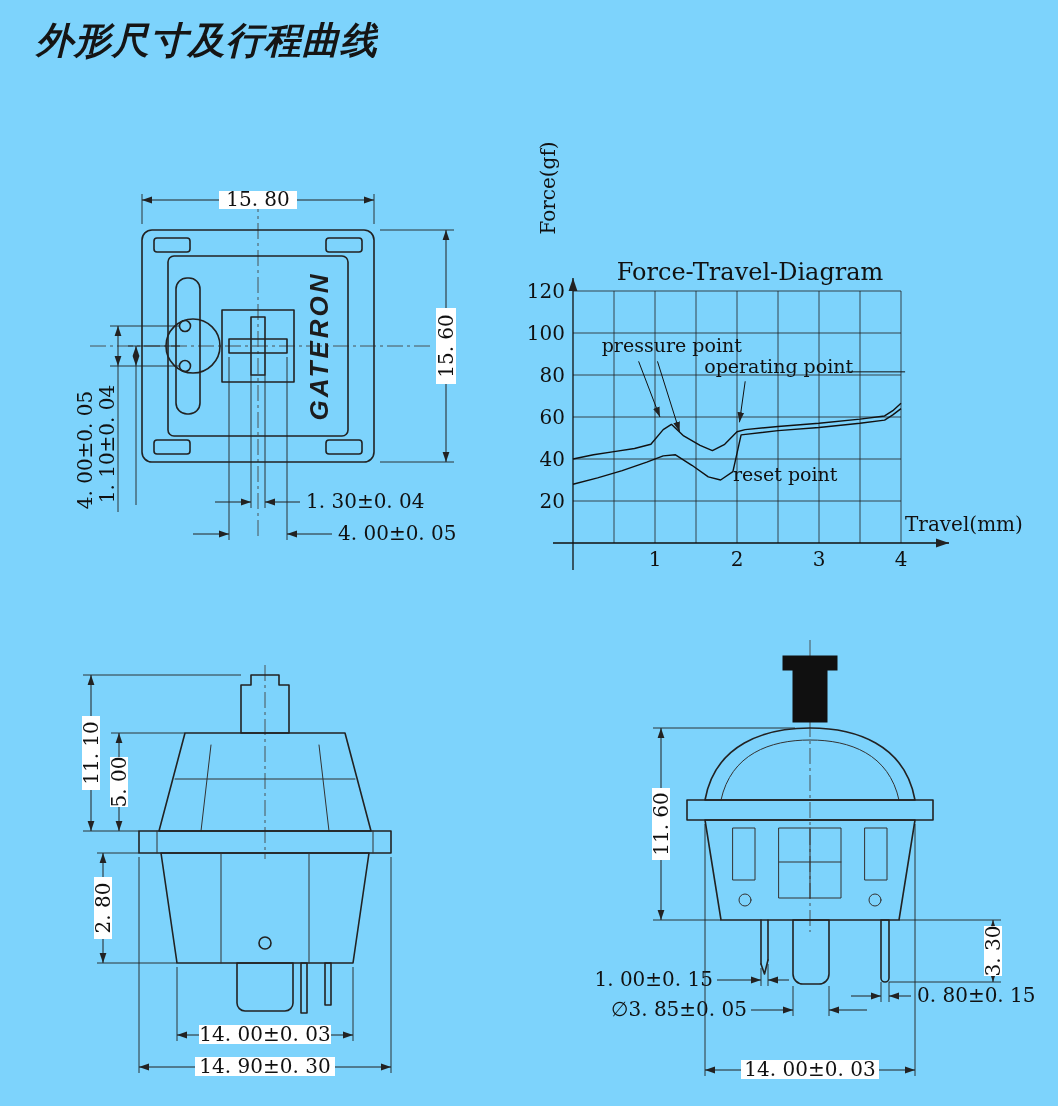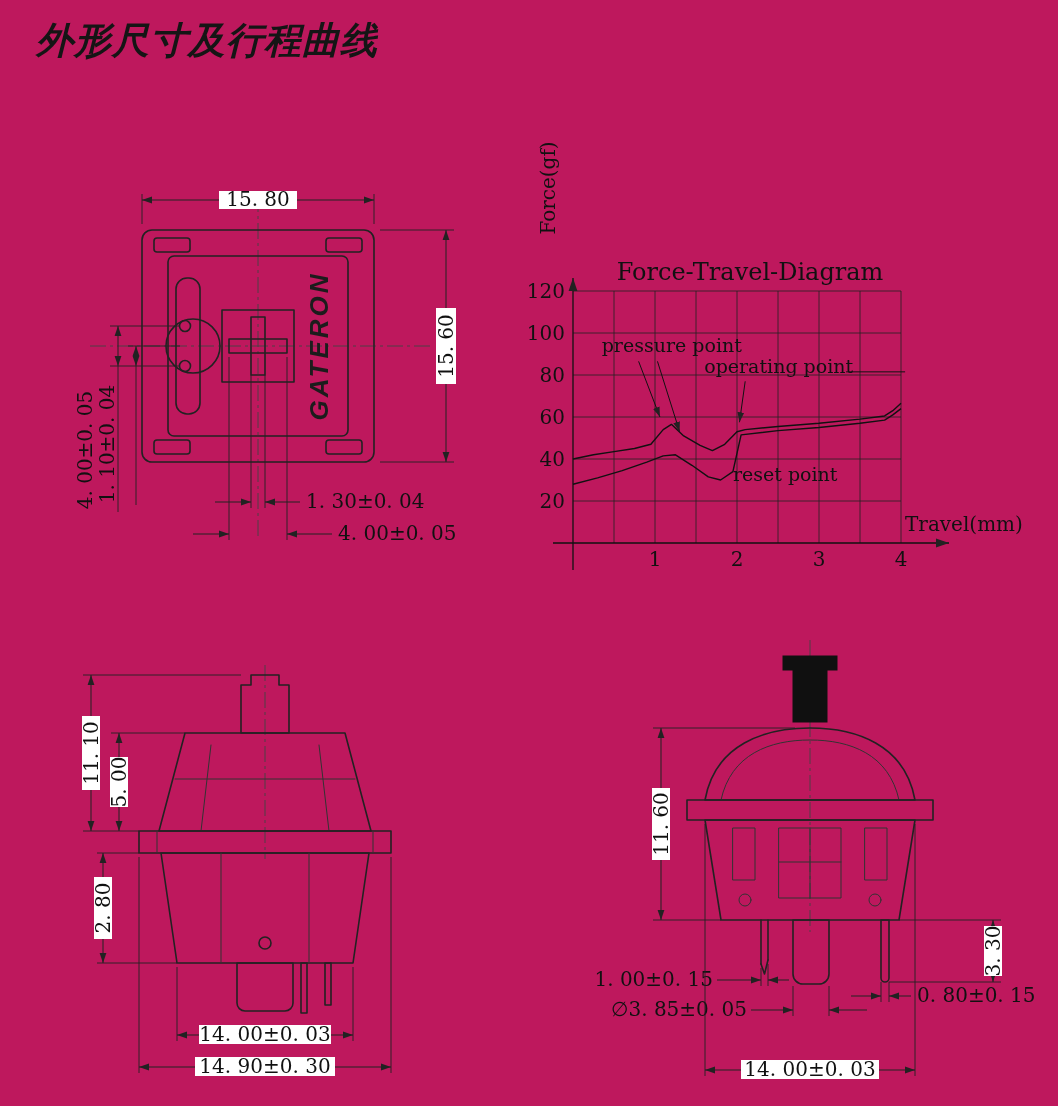--- a/index.html
+++ b/index.html
@@ -1,16 +1,16 @@
 <!DOCTYPE html>
 <html><head>
 <meta charset="utf-8">
 <style>
   html,body{margin:0;padding:0;background:#ffffff;}
-  #page{position:relative;width:1058px;height:1106px;background:#be185d;overflow:hidden;
+  #page{position:relative;width:1058px;height:1106px;background:#7dd3fc;overflow:hidden;
         font-family:"DejaVu Serif",serif;color:#111;}
   .title{position:absolute;left:36px;top:16px;margin:0;
          font-family:"Liberation Sans",sans-serif;font-style:italic;font-weight:bold;
          font-size:37px;letter-spacing:1px;color:#151515;}
   svg.panel{position:absolute;overflow:visible;}
   
   .outl{fill:none;stroke:#222;stroke-width:1.6;stroke-linejoin:round;stroke-linecap:round;}
   .thin{fill:none;stroke:#333;stroke-width:1;}
   .centerline{fill:none;stroke:#444;stroke-width:.9;stroke-dasharray:16 4 3 4;}
   .ext{stroke:#222;stroke-width:.9;fill:none;}

